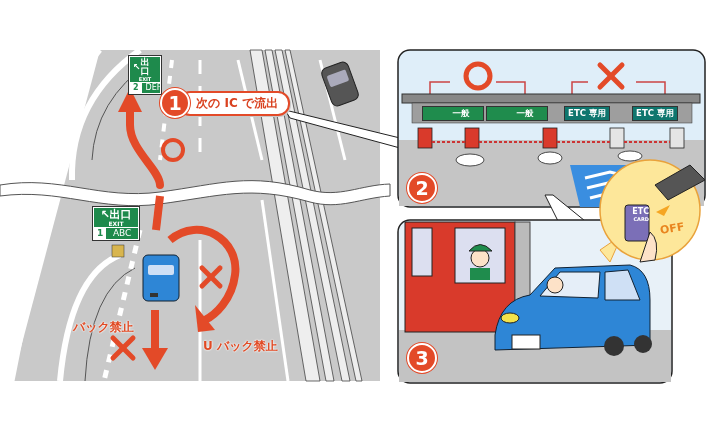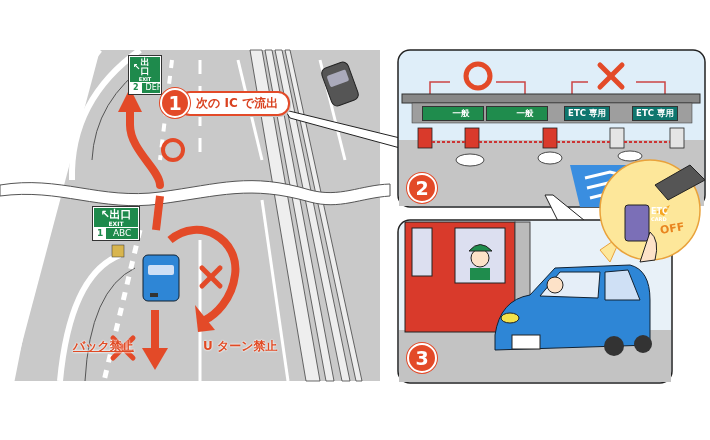--- a/index.html
+++ b/index.html
@@ -193,20 +193,20 @@
   <div class="num">1</div>
   <div class="pill">次の IC で流出</div>
 </div>
 <div class="callout" style="left:407px;top:173px;">
   <div class="num">2</div>
 </div>
 <div class="callout" style="left:407px;top:343px;">
   <div class="num">3</div>
 </div>
 
-<div class="label-red" style="left:73px;top:338px;text-decoration:underline;">バック禁止</div>
-<div class="label-red" style="left:203px;top:338px;">U ターン禁止</div>
-
-<div class="abs" style="left:625px;top:208px;width:24px;text-align:left;color:#fff;font-weight:bold;line-height:1;margin-left:26px;">
+<div class="label-red" style="left:73px;top:319px;">バック禁止</div>
+<div class="label-red" style="left:203px;top:338px;">U バック禁止</div>
+
+<div class="abs" style="left:625px;top:208px;width:24px;text-align:right;color:#fff;font-weight:bold;line-height:1;">
   <div style="font-size:8px;">ETC</div>
   <div style="font-size:5px;margin-top:1px;">CARD</div>
 </div>
 <div class="abs" style="left:660px;top:222px;color:#e9851f;font-weight:bold;font-size:11px;transform:rotate(-10deg);">OFF</div>
 
 </body></html>

